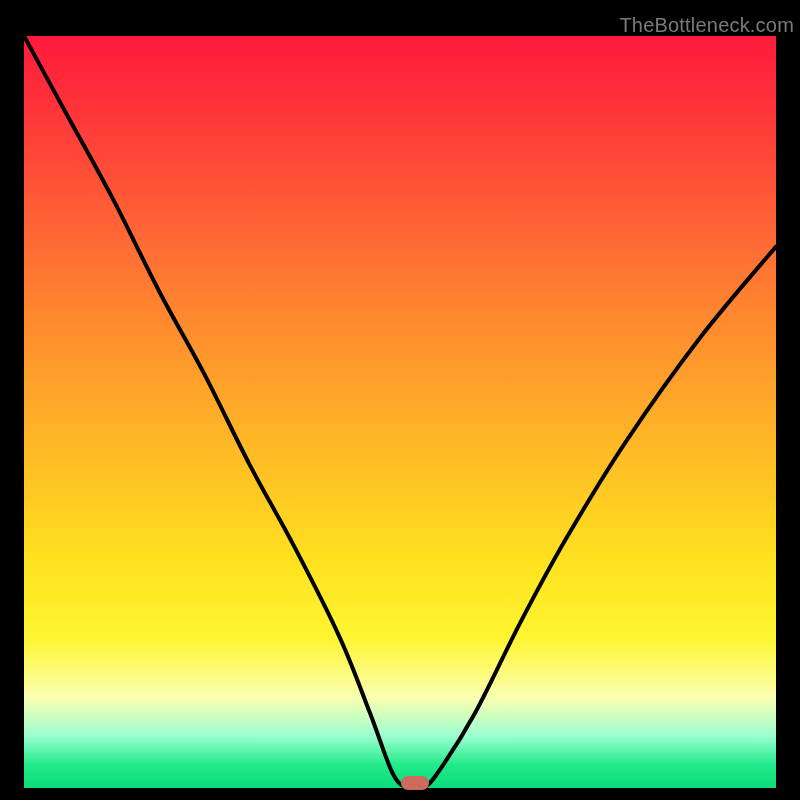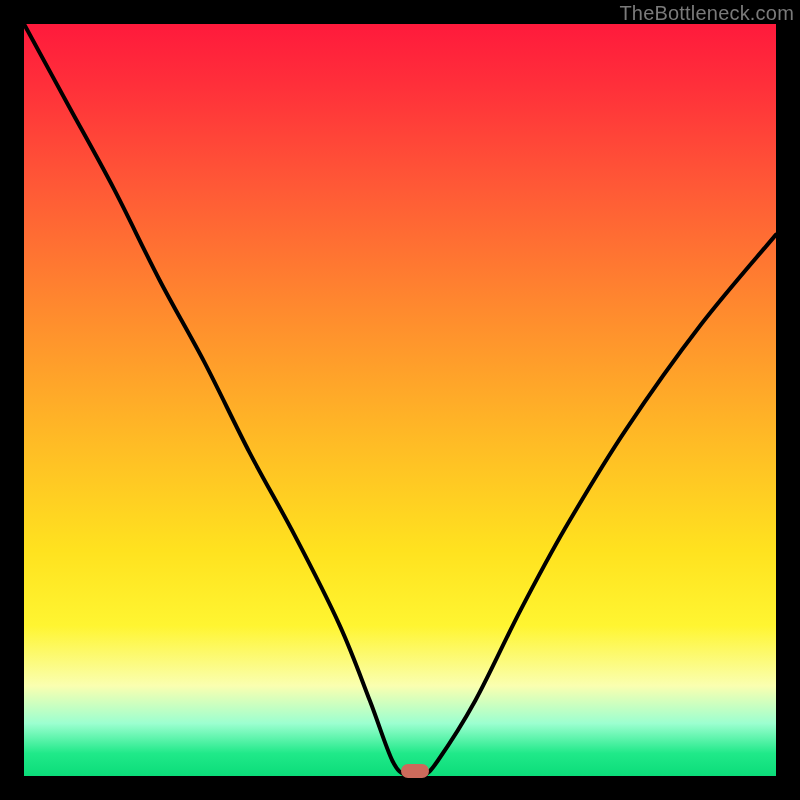--- a/index.html
+++ b/index.html
@@ -7,21 +7,21 @@
     padding: 0;
     width: 800px;
     height: 800px;
     background: #000;
     overflow: hidden;
     font-family: Arial, Helvetica, sans-serif;
   }
   .frame {
     position: absolute;
     left: 0;
-    top: 0;
+    top: 12px;
     width: 800px;
     height: 764px;
     background: #000;
   }
   .plot-area {
     position: absolute;
     left: 24px;
     top: 24px;
     width: 752px;
     height: 752px;

